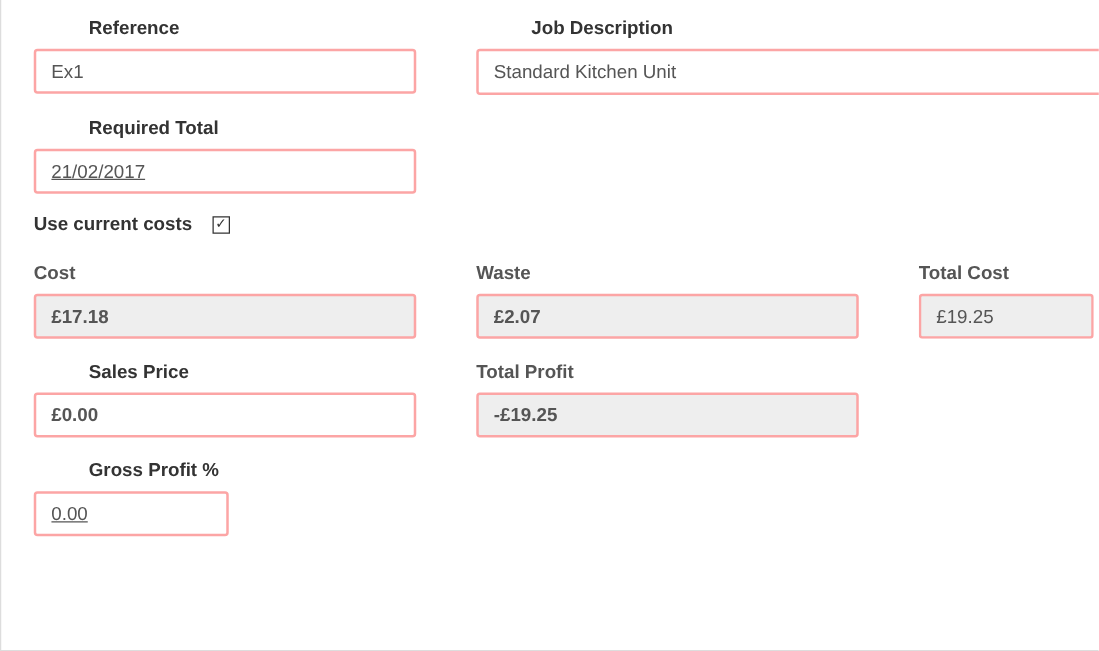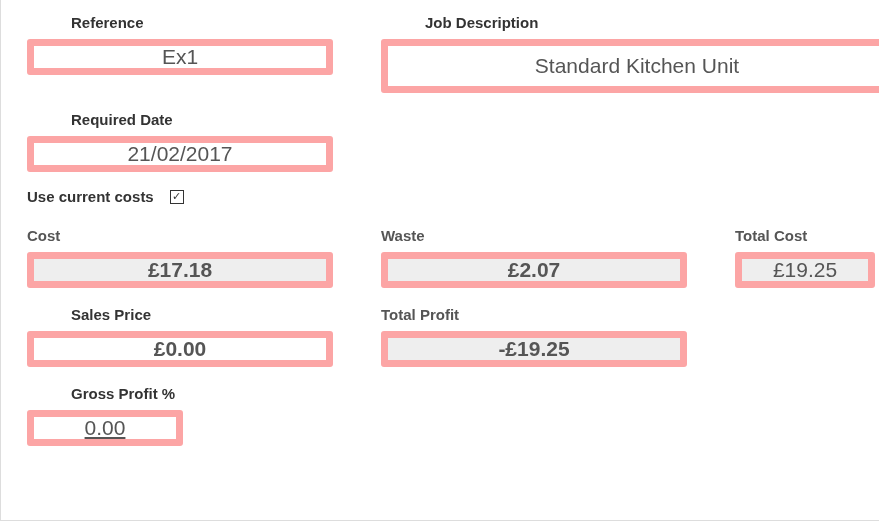--- a/index.html
+++ b/index.html
@@ -33,36 +33,35 @@
       font-size: 15px;
       margin-left: 44px;
     }
     .form-label-light {
       font-weight: bold;
       color: #555;
       margin-bottom: 8px;
       font-size: 15px;
     }
     input[type="text"] {
-      border: 7px solid #fca5a5;
+      border: 2px solid #fca5a5;
       border-radius: 3px;
       padding: 8px 12px;
-      font-size: 21px;
+      font-size: 15px;
       color: #555;
       background: #fff;
       height: 36px;
-      text-align: center;
     }
     input[type="text"].readonly {
       background: #eee;
       color: #555;
     }
     .w-ref { width: 306px; }
     .w-desc { width: 512px; flex: 1; }
-    .w-date { width: 306px; }
+    .w-date { width: 306px; text-decoration: underline; }
     .w-col { width: 306px; font-weight: bold; }
     .checkbox-row {
       display: flex;
       align-items: center;
       gap: 16px;
       margin-bottom: 22px;
       margin-top: -2px;
     }
     .checkbox-label {
       font-weight: bold;
@@ -109,21 +108,21 @@
       <input type="text" class="w-ref" value="Ex1" style="">
     </div>
     <div class="form-group row-flex-fill">
       <label class="form-label">Job Description</label>
       <input type="text" class="w-desc" value="Standard Kitchen Unit" style="">
     </div>
   </div>
 
   <div class="form-row">
     <div class="form-group">
-      <label class="form-label">Required Date</label>
+      <label class="form-label">Required Total</label>
       <input type="text" class="w-date" value="21/02/2017" style="">
     </div>
   </div>
 
   <div class="checkbox-row">
     <span class="checkbox-label">Use current costs</span>
     <span class="checkbox-box">✓</span>
   </div>
 
   <div class="cost-row">

